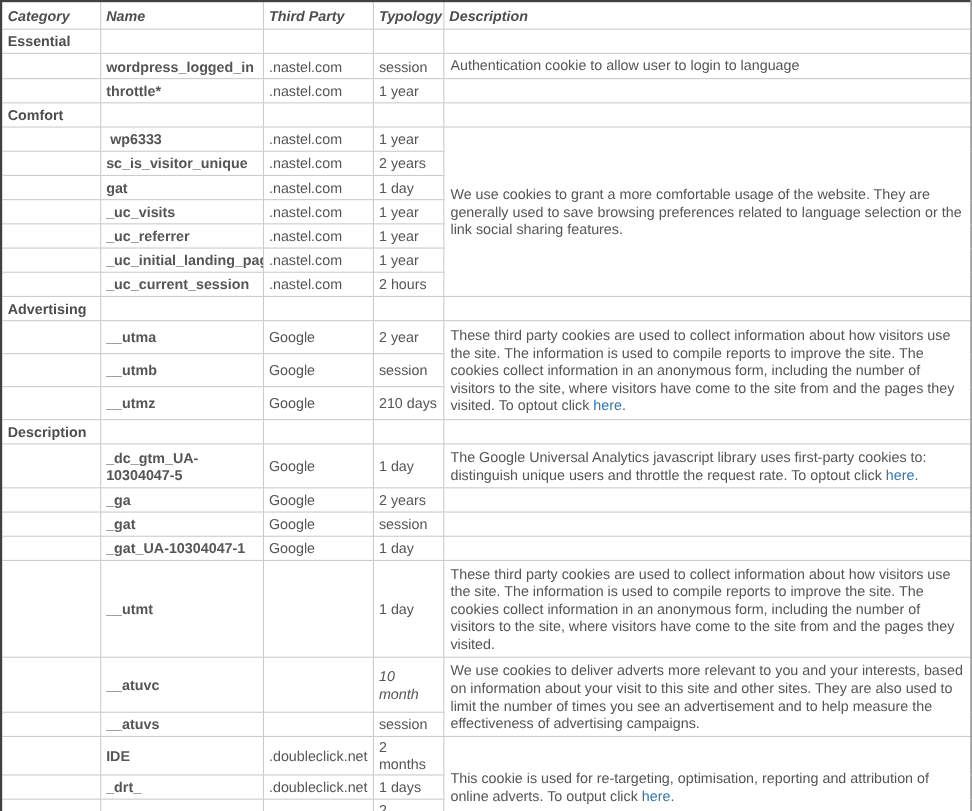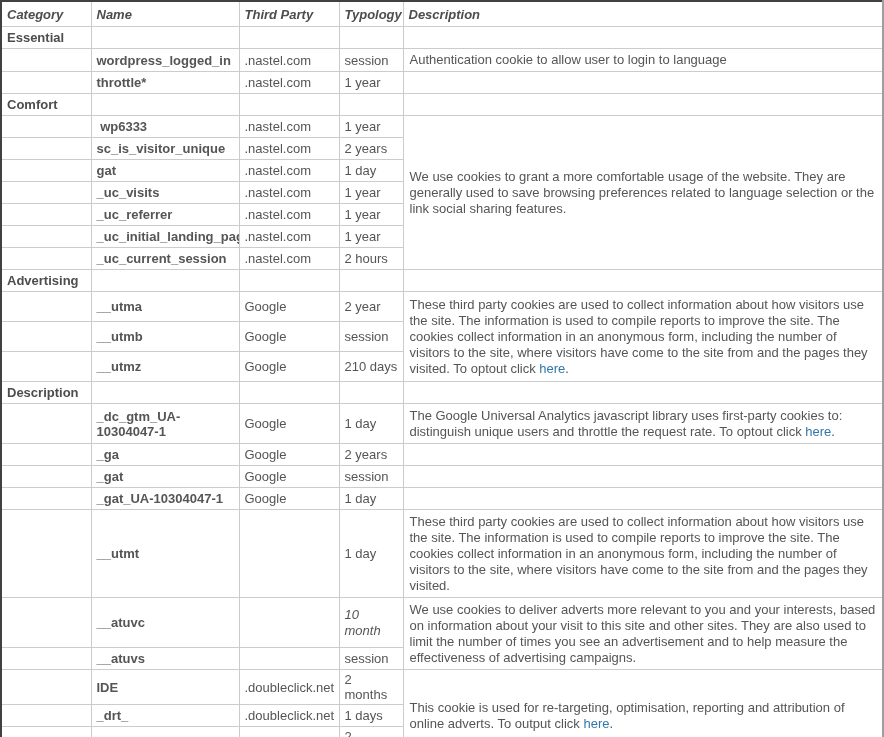--- a/index.html
+++ b/index.html
@@ -176,21 +176,21 @@
 
   <tr class="rh-sm">
     <td class="section-label">Description</td>
     <td></td>
     <td></td>
     <td></td>
     <td></td>
   </tr>
   <tr class="rh-lg">
     <td></td>
-    <td class="name-cell">_dc_gtm_UA-10304047-1</td>
+    <td class="name-cell">_dc_gtm_UA-10304047-5</td>
     <td>Google</td>
     <td>1 day</td>
     <td class="desc-cell"><span>The Google Universal Analytics javascript library uses first-party cookies to: distinguish unique users and throttle the request rate. To optout click </span><a href="#" class="desc-link">here</a><span>.</span></td>
   </tr>
   <tr class="rh-sm">
     <td></td>
     <td class="name-cell">_ga</td>
     <td>Google</td>
     <td>2 years</td>
     <td class="desc-cell"></td>

